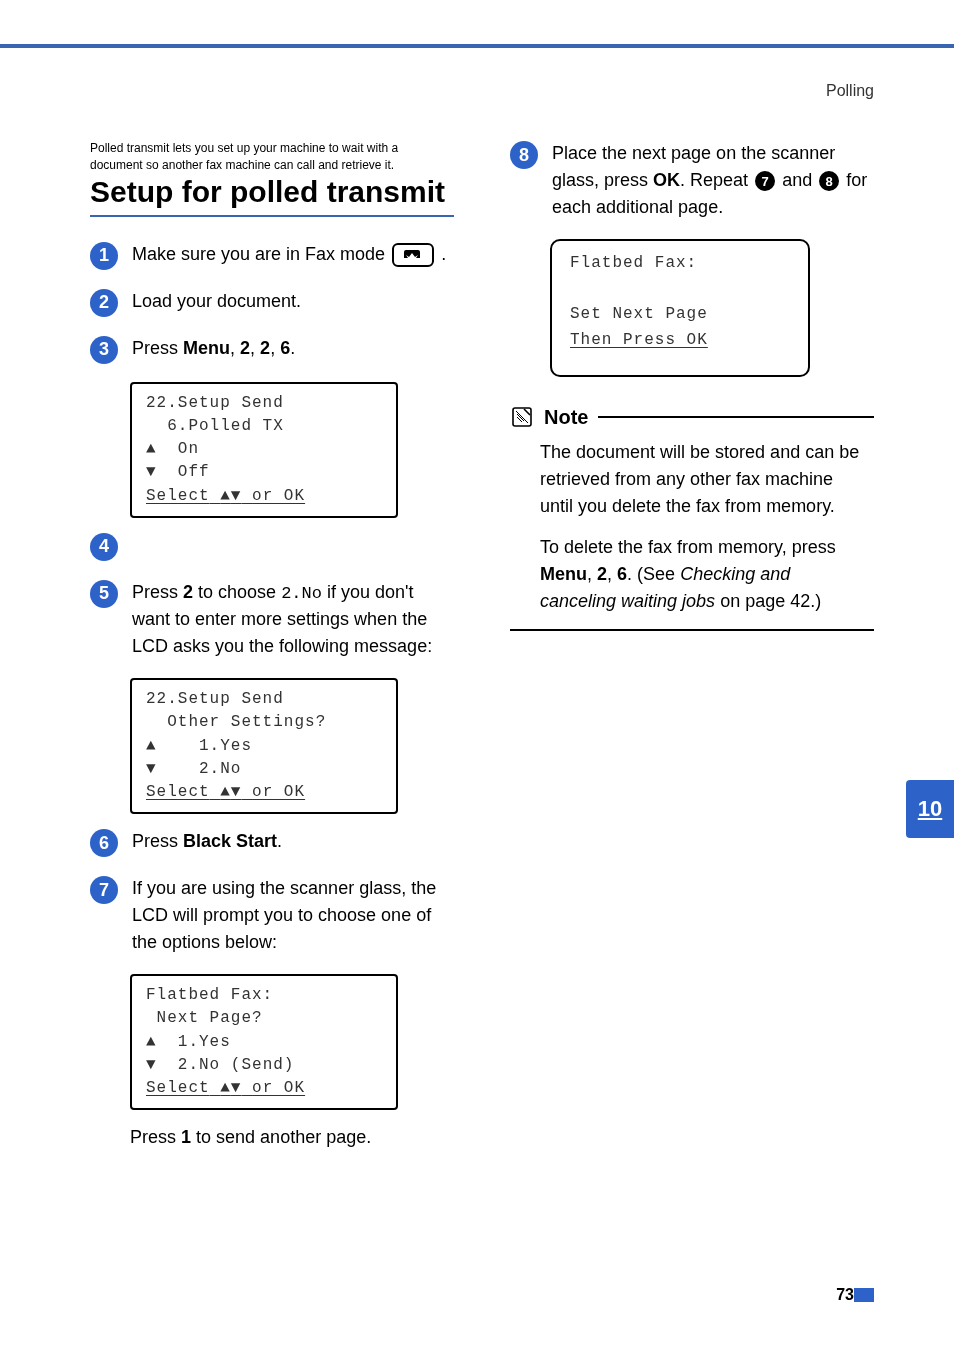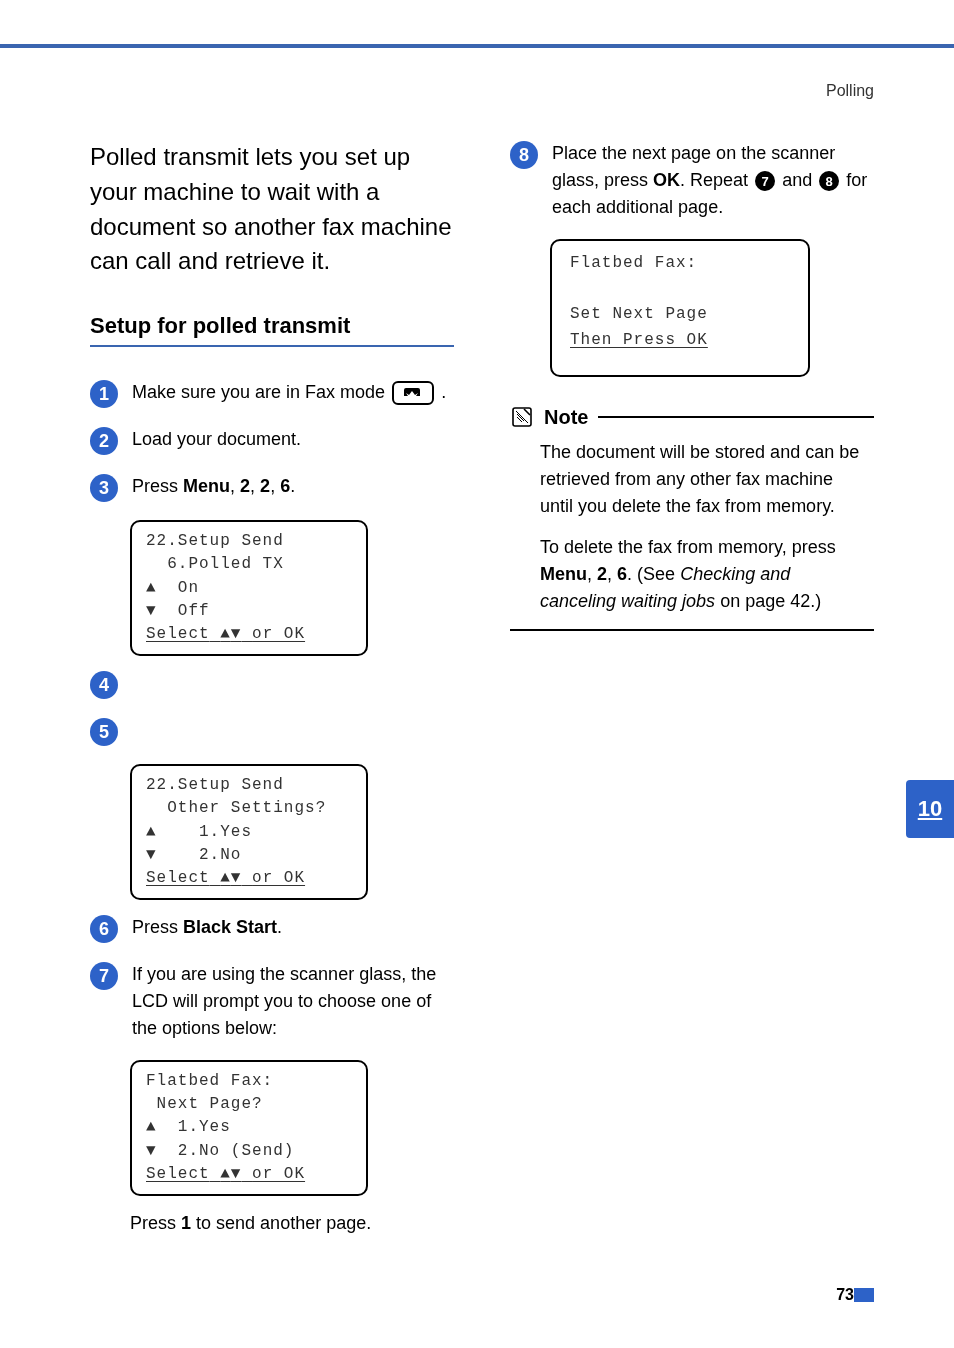--- a/index.html
+++ b/index.html
@@ -3,31 +3,31 @@
 <meta charset="utf-8">
 <style>
   * { box-sizing: border-box; margin: 0; padding: 0; }
   html, body { width: 954px; height: 1348px; background: #fff; font-family: Arial, Helvetica, sans-serif; color: #000; }
   .page { position: relative; width: 954px; height: 1348px; padding: 0 80px 0 44px; }
   .top-rule { position: absolute; left: 0; right: 0; top: 44px; height: 4px; background: #3a65b0; }
   .header-right { position: absolute; right: 80px; top: 82px; font-size: 16px; color: #333; }
   .content { position: absolute; left: 90px; right: 80px; top: 140px; display: flex; column-gap: 56px; }
   .col { flex: 1 1 50%; }
   h1 { font-size: 36px; font-weight: bold; line-height: 1.25; margin-bottom: 28px; }
-  .intro { font-size: 24px; line-height: 1.45; margin-bottom: 34px; }
-  h2 { font-size: 22px; font-weight: bold; color: #000; margin-bottom: 12px; }
+  .intro { font-size: 12px; line-height: 1.45; }
+  h2 { font-size: 30px; font-weight: bold; color: #000; margin-bottom: 4px; }
   h2.subhead::after { content: ""; display: block; height: 2px; background: #3a65b0; margin-top: 6px; width: 100%; }
   .pad-after-h2 { height: 20px; }
   .step { display: flex; align-items: flex-start; column-gap: 14px; margin: 0 0 18px 0; }
   .step-right { display: flex; align-items: flex-start; column-gap: 14px; margin: 0 0 18px 0; }
   .badge { width: 28px; height: 28px; border-radius: 50%; background: #2d62c8; color: #fff; font-weight: bold; font-size: 18px; display: inline-flex; align-items: center; justify-content: center; flex: 0 0 28px; margin-top: 1px; }
   .step p, .step-right p, .step div.body, .step-right div.body { font-size: 18px; line-height: 1.5; }
   .bold { font-weight: bold; }
   .mono { font-family: "Courier New", monospace; font-size: 17px; }
-  .lcd { border: 2px solid #000; border-radius: 10px; padding: 8px 14px; width: 238px; margin: 8px 0 14px 40px; font-family: "DotMatrix","Courier New",monospace; font-size: 16px; line-height: 1.45; letter-spacing: 1px; color: #333; }
+  .lcd { border: 2px solid #000; border-radius: 4px; padding: 8px 14px; width: 268px; margin: 8px 0 14px 40px; font-family: "DotMatrix","Courier New",monospace; font-size: 16px; line-height: 1.45; letter-spacing: 1px; color: #333; }
   .lcd .underline { text-decoration: underline; text-decoration-thickness: 1px; text-underline-offset: 3px; display: block; }
   .lcd-right { border: 2px solid #000; border-radius: 10px; padding: 10px 18px 22px 18px; width: 260px; margin: 10px 0 20px 40px; font-family: "Courier New",monospace; font-size: 16px; line-height: 1.6; letter-spacing: 1px; color: #333; }
   .lcd-right .underline { text-decoration: underline; text-decoration-thickness: 1px; text-underline-offset: 3px; display: block; }
   .fax-icon { display: inline-flex; align-items: center; justify-content: center; width: 42px; height: 24px; border: 2px solid #000; border-radius: 6px; vertical-align: middle; margin: 0 2px; }
   .bullets { margin: 6px 0 0 40px; }
   .bullet-item { display: flex; align-items: flex-start; column-gap: 10px; font-size: 18px; line-height: 1.5; margin-bottom: 10px; }
   .dot-badge { width: 20px; height: 20px; border-radius: 50%; background: #000; color: #fff; font-weight: bold; font-size: 13px; display: inline-flex; align-items: center; justify-content: center; vertical-align: middle; margin: 0 2px; }
   .note-block { margin-top: 28px; }
   .note-head { display: flex; align-items: center; column-gap: 10px; }
   .note-icon { width: 24px; height: 24px; display: inline-flex; align-items: center; justify-content: center; }
@@ -89,20 +89,23 @@
         <span><span class="arrow-down"></span>&nbsp;&nbsp;<span>Off</span></span><br>
         <span class="underline"><span>Select</span> <span class="arrow-up"></span><span class="arrow-down"></span> <span>or OK</span></span>
       </div>
 
       <div class="step">
         <span class="badge">4</span>
       </div>
 
       <div class="step">
         <span class="badge">5</span>
+        <div class="body">
+          <span>Press</span> <span class="bold">2</span> <span>to choose</span> <span class="mono">2.No</span> <span>if you don't want to enter more settings when the LCD asks you the following message:</span>
+        </div>
       </div>
       <div class="lcd">
         <span>22.Setup Send</span><br>
         <span>&nbsp;&nbsp;Other Settings?</span><br>
         <span><span class="arrow-up"></span>&nbsp;&nbsp;&nbsp;&nbsp;<span>1.Yes</span></span><br>
         <span><span class="arrow-down"></span>&nbsp;&nbsp;&nbsp;&nbsp;<span>2.No</span></span><br>
         <span class="underline"><span>Select</span> <span class="arrow-up"></span><span class="arrow-down"></span> <span>or OK</span></span>
       </div>
 
       <div class="step">

